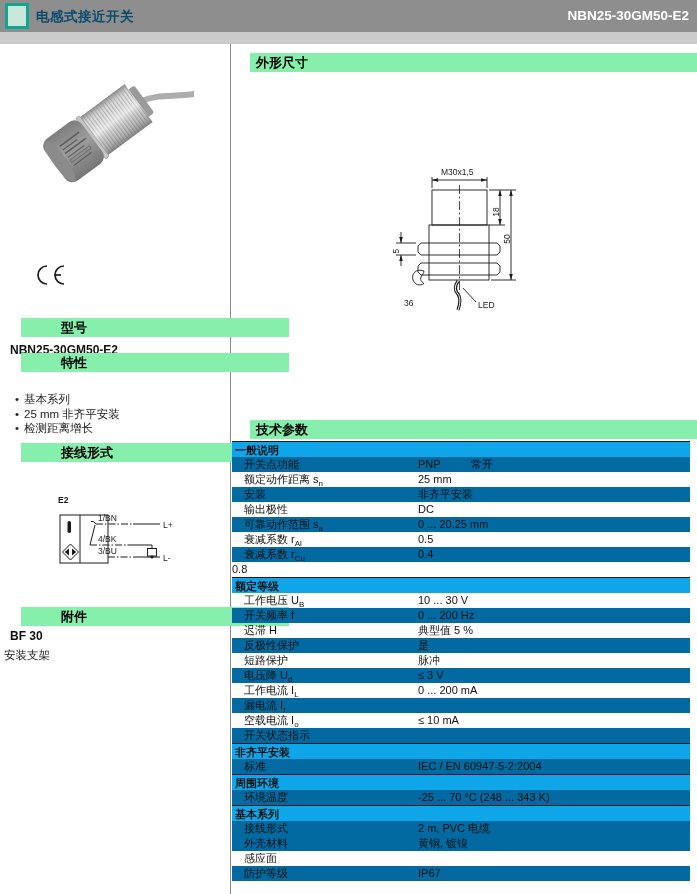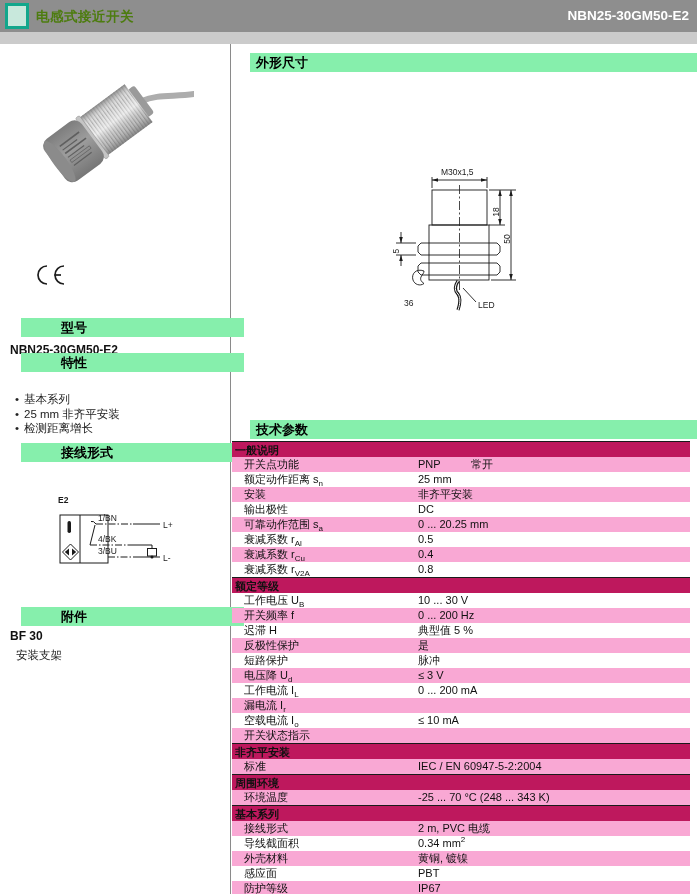--- a/index.html
+++ b/index.html
@@ -4,38 +4,38 @@
 <style>
   html,body{margin:0;padding:0;}
   body{
     width:697px;height:894px;position:relative;background:#fff;overflow:hidden;
     font-family:"Liberation Sans","DejaVu Sans",sans-serif;color:#111;
   }
   .abs{position:absolute;}
   
   .topbar{left:0;top:0;width:697px;height:32px;background:#8e8e8e;}
   .brandicon{left:5px;top:3px;width:24px;height:26px;background:#c8e8dc;border:3px solid #12a78c;box-sizing:border-box;}
-  .toptitle{left:36px;top:8px;color:#4d7c0f;font-weight:bold;font-size:13.5px;letter-spacing:.5px;}
+  .toptitle{left:36px;top:8px;color:#0c4a6e;font-weight:bold;font-size:13.5px;letter-spacing:.5px;}
   .toppn{right:8px;top:8px;color:#fff;font-weight:bold;font-size:13.5px;}
   .strip{left:0;top:32px;width:697px;height:12px;background:#cbcbcb;}
   .vdiv{left:230px;top:44px;width:1px;height:850px;background:#8a8a8a;}
   
   .bar{background:#86efac;height:19px;line-height:19px;font-weight:bold;font-size:13px;
        padding-left:6px;box-sizing:border-box;color:#000;margin-left:14px;}
-  .lbar{left:7px;width:223px;padding-left:40px;}
+  .lbar{left:7px;width:268px;padding-left:40px;}
   .rbar{left:236px;width:452px;}
   .boldtext{font-weight:bold;font-size:12px;}
   .plaintext{font-size:11.5px;color:#222;}
   .featrow{display:flex;font-size:11.5px;line-height:14.5px;color:#222;}
   .featrow .b{width:14px;text-align:center;}
   
   #spec-table{left:232px;top:441px;width:458px;font-size:11px;}
-  .sec-h{border-top:1px solid #1a1a1a;background:#be185d;font-weight:bold;height:14px;line-height:14px;padding:1px 0 0 3px;}
+  .sec-h{border-top:1px solid #1a1a1a;background:#0ea5e9;font-weight:bold;height:14px;line-height:14px;padding:1px 0 0 3px;}
   .srow{display:flex;height:15px;line-height:15px;}
-  .srow.shade{background:#f9a8d4;}
+  .srow.shade{background:#0369a1;}
   .srow .lab{width:174px;padding-left:12px;white-space:nowrap;}
   .srow .val{flex:1;white-space:nowrap;}
   .srow .v1{display:inline-block;min-width:53px;}
   sub{font-size:8px;line-height:0;}
   sup{font-size:8px;line-height:0;}
   svg text{font-family:"Liberation Sans","DejaVu Sans",sans-serif;}
 </style>
 </head>
 <body>
 
@@ -143,21 +143,21 @@
   <rect x="12.5" y="28" width="3.5" height="12" rx="1.7" fill="#1a1a1a"></rect>
   <g>
     <path d="M7.5,59 L15.5,51 L23.5,59 L15.5,67 Z" fill="none" stroke="#1a1a1a" stroke-width="1"></path>
     <path d="M14,55.5 L14,62.5 L9.8,59 Z" fill="#1a1a1a"></path>
     <path d="M17,55.5 L17,62.5 L21.2,59 Z" fill="#1a1a1a"></path>
   </g>
 </svg>
 
 <div class="abs bar lbar" style="top:607px">附件</div>
 <div class="abs boldtext" style="left:10px;top:629px">BF 30</div>
-<div class="abs plaintext" style="left:16px;top:648px">安装支架</div>
+<div class="abs plaintext" style="left:4px;top:648px">安装支架</div>
 
 <div class="abs bar rbar" style="top:53px">外形尺寸</div>
 
 <svg class="abs" style="left:390px;top:158px" width="135" height="158" viewBox="0 0 135 158">
   <g font-size="8.5" fill="#1a1a1a">
     <text x="51" y="17">M30x1,5</text>
     <text x="109" y="54" transform="rotate(-90 109 54)" text-anchor="middle">18</text>
     <text x="119.5" y="81" transform="rotate(-90 119.5 81)" text-anchor="middle">50</text>
     <text x="9" y="93" transform="rotate(-90 9 93)" text-anchor="middle">5</text>
     <text x="14" y="148">36</text>
@@ -234,21 +234,20 @@
     </div>
     <div class="srow">
       <div class="lab">衰减系数 r<sub>Al</sub></div>
       <div class="val"><span>0.5</span></div>
     </div>
     <div class="srow shade">
       <div class="lab">衰减系数 r<sub>Cu</sub></div>
       <div class="val"><span>0.4</span></div>
     </div>
     <div class="srow">
-      <div class="lab">衰减系数 r<sub>V2A</sub></div>
       <div class="val"><span>0.8</span></div>
     </div>
     <div class="sec-h">额定等级</div>
     <div class="srow">
       <div class="lab">工作电压 U<sub>B</sub></div>
       <div class="val"><span>10 ... 30 V</span></div>
     </div>
     <div class="srow shade">
       <div class="lab">开关频率 f</div>
       <div class="val"><span>0 ... 200 Hz</span></div>
@@ -291,29 +290,24 @@
     <div class="sec-h">周围环境</div>
     <div class="srow shade">
       <div class="lab">环境温度</div>
       <div class="val"><span>-25 ... 70 °C (248 ... 343 K)</span></div>
     </div>
     <div class="sec-h">基本系列</div>
     <div class="srow shade">
       <div class="lab">接线形式</div>
       <div class="val"><span>2 m, PVC 电缆</span></div>
     </div>
-    <div class="srow">
-      <div class="lab">导线截面积</div>
-      <div class="val"><span>0.34 mm</span><sup>2</sup></div>
-    </div>
     <div class="srow shade">
       <div class="lab">外壳材料</div>
       <div class="val"><span>黄铜, 镀镍</span></div>
     </div>
     <div class="srow">
       <div class="lab">感应面</div>
-      <div class="val"><span>PBT</span></div>
     </div>
     <div class="srow shade">
       <div class="lab">防护等级</div>
       <div class="val"><span>IP67</span></div>
     </div>
   </div>
 
 </body></html>

